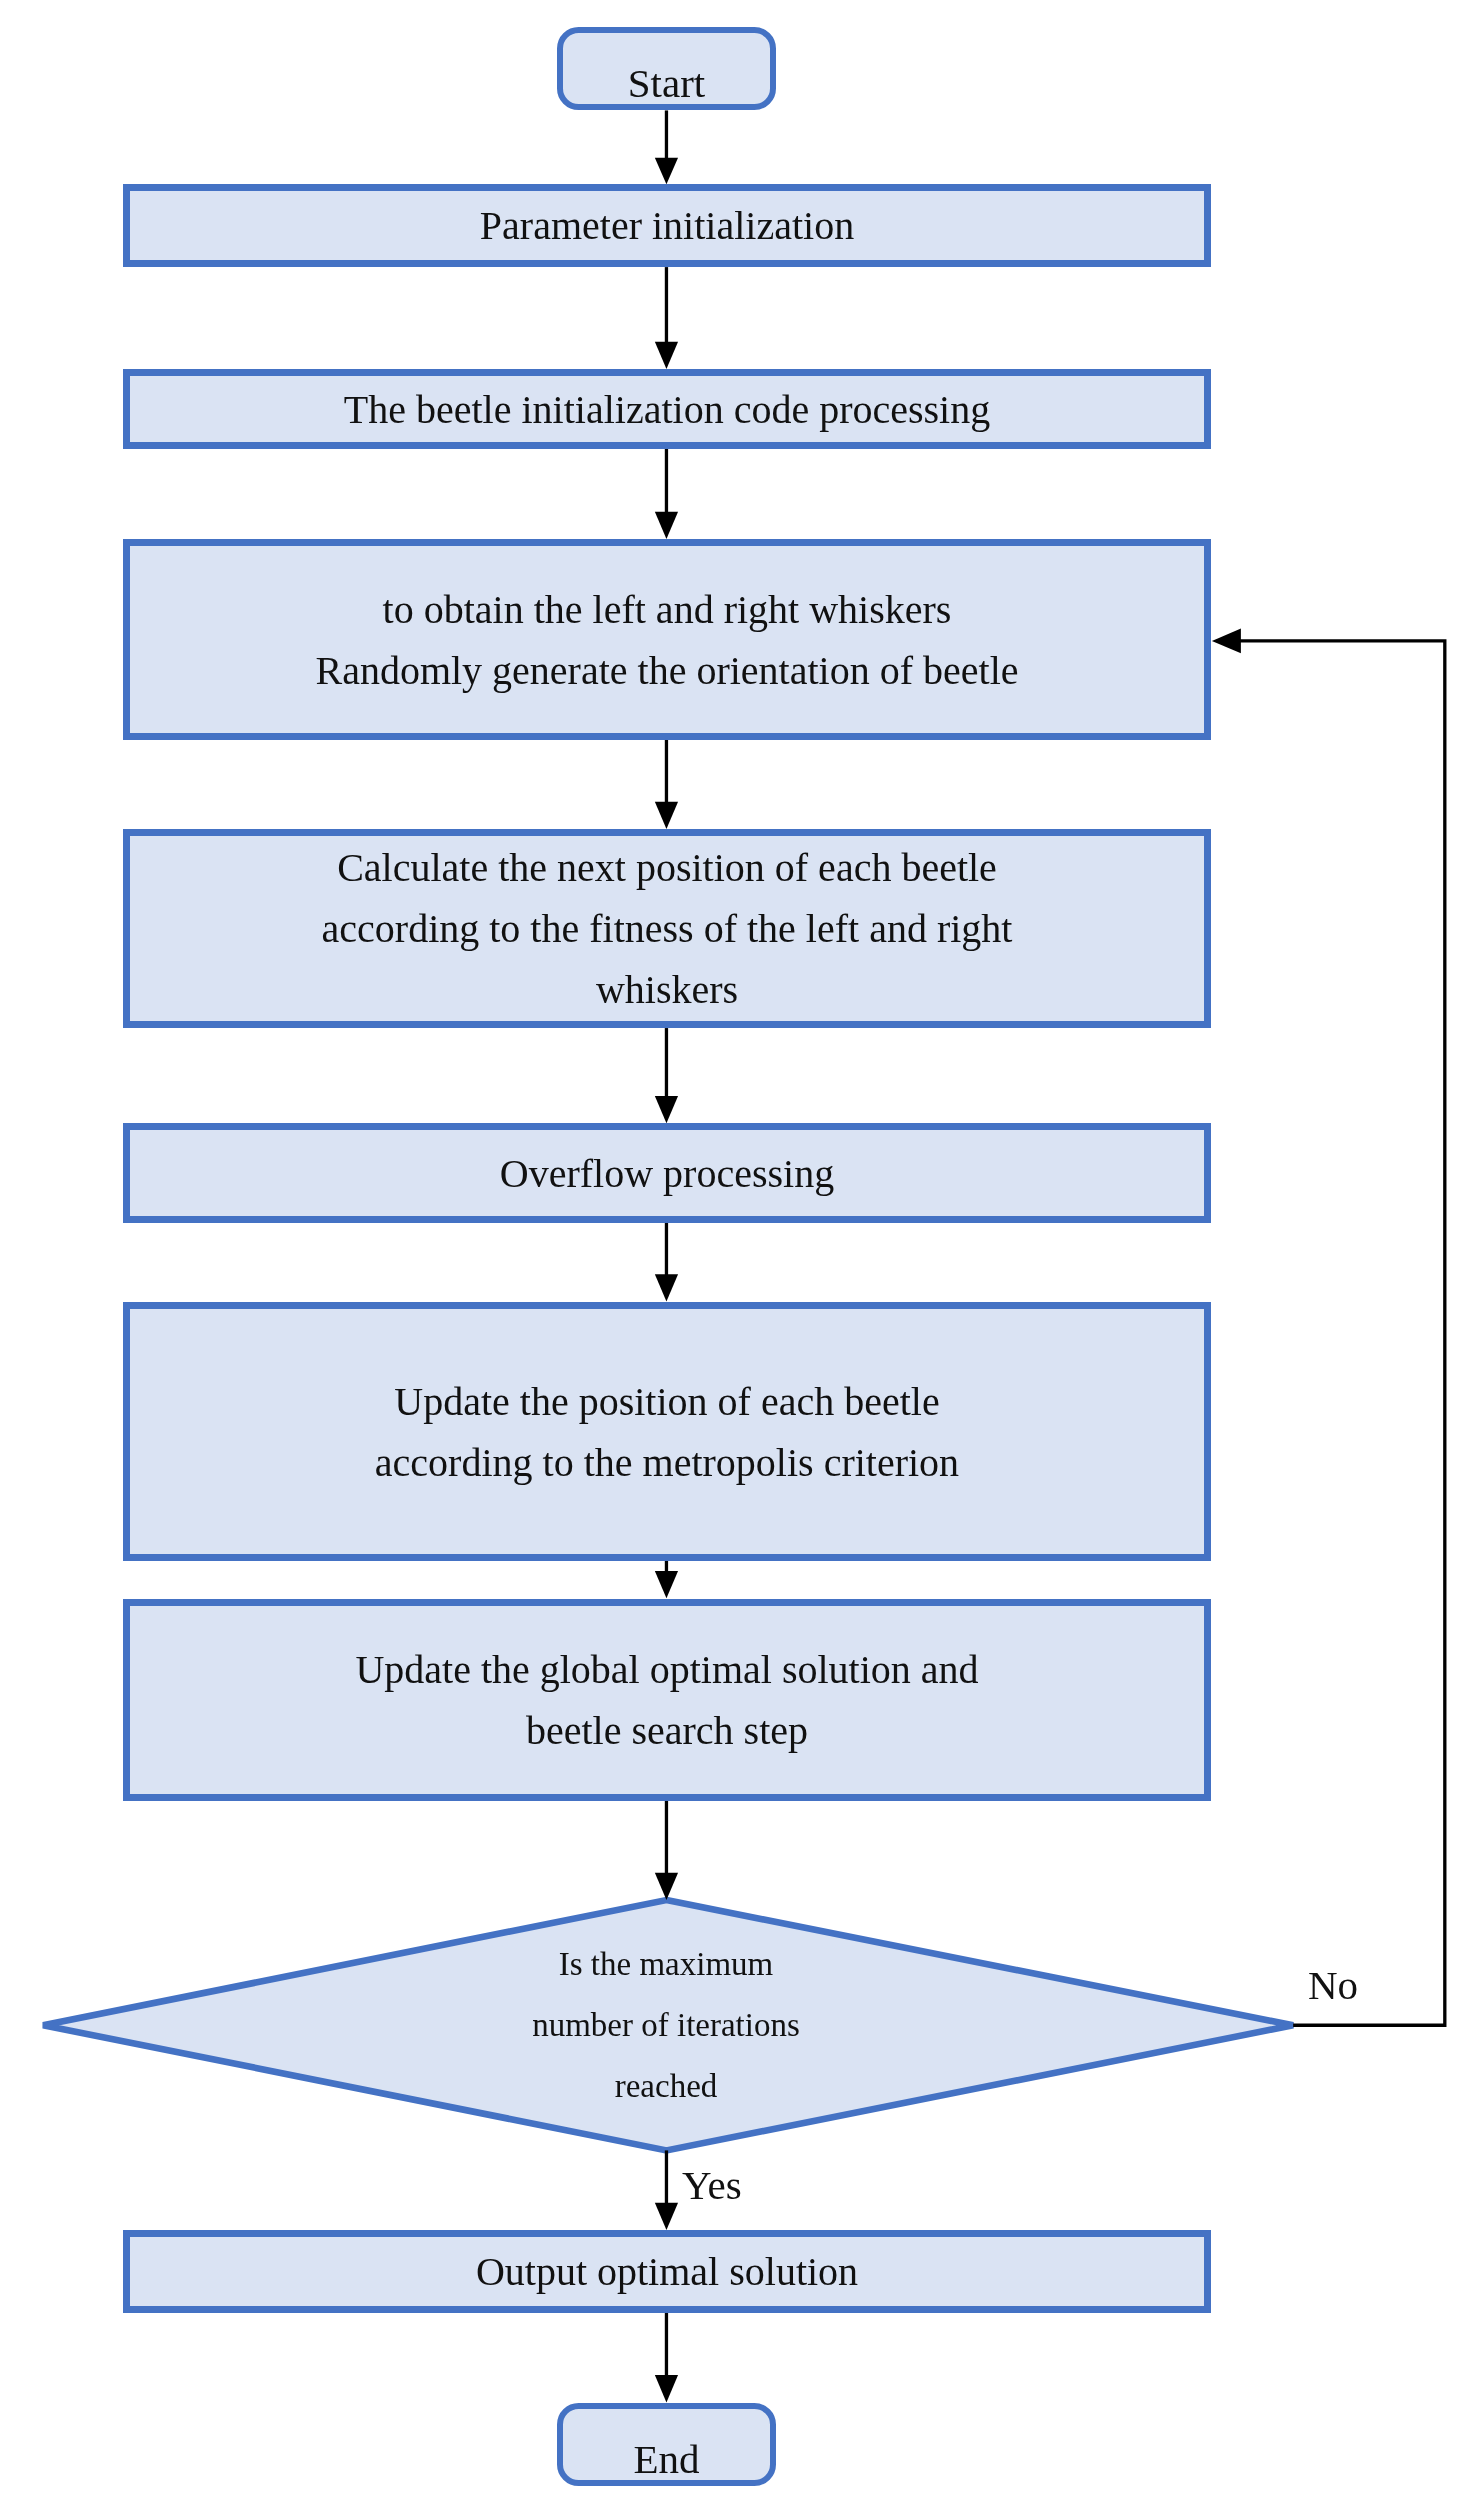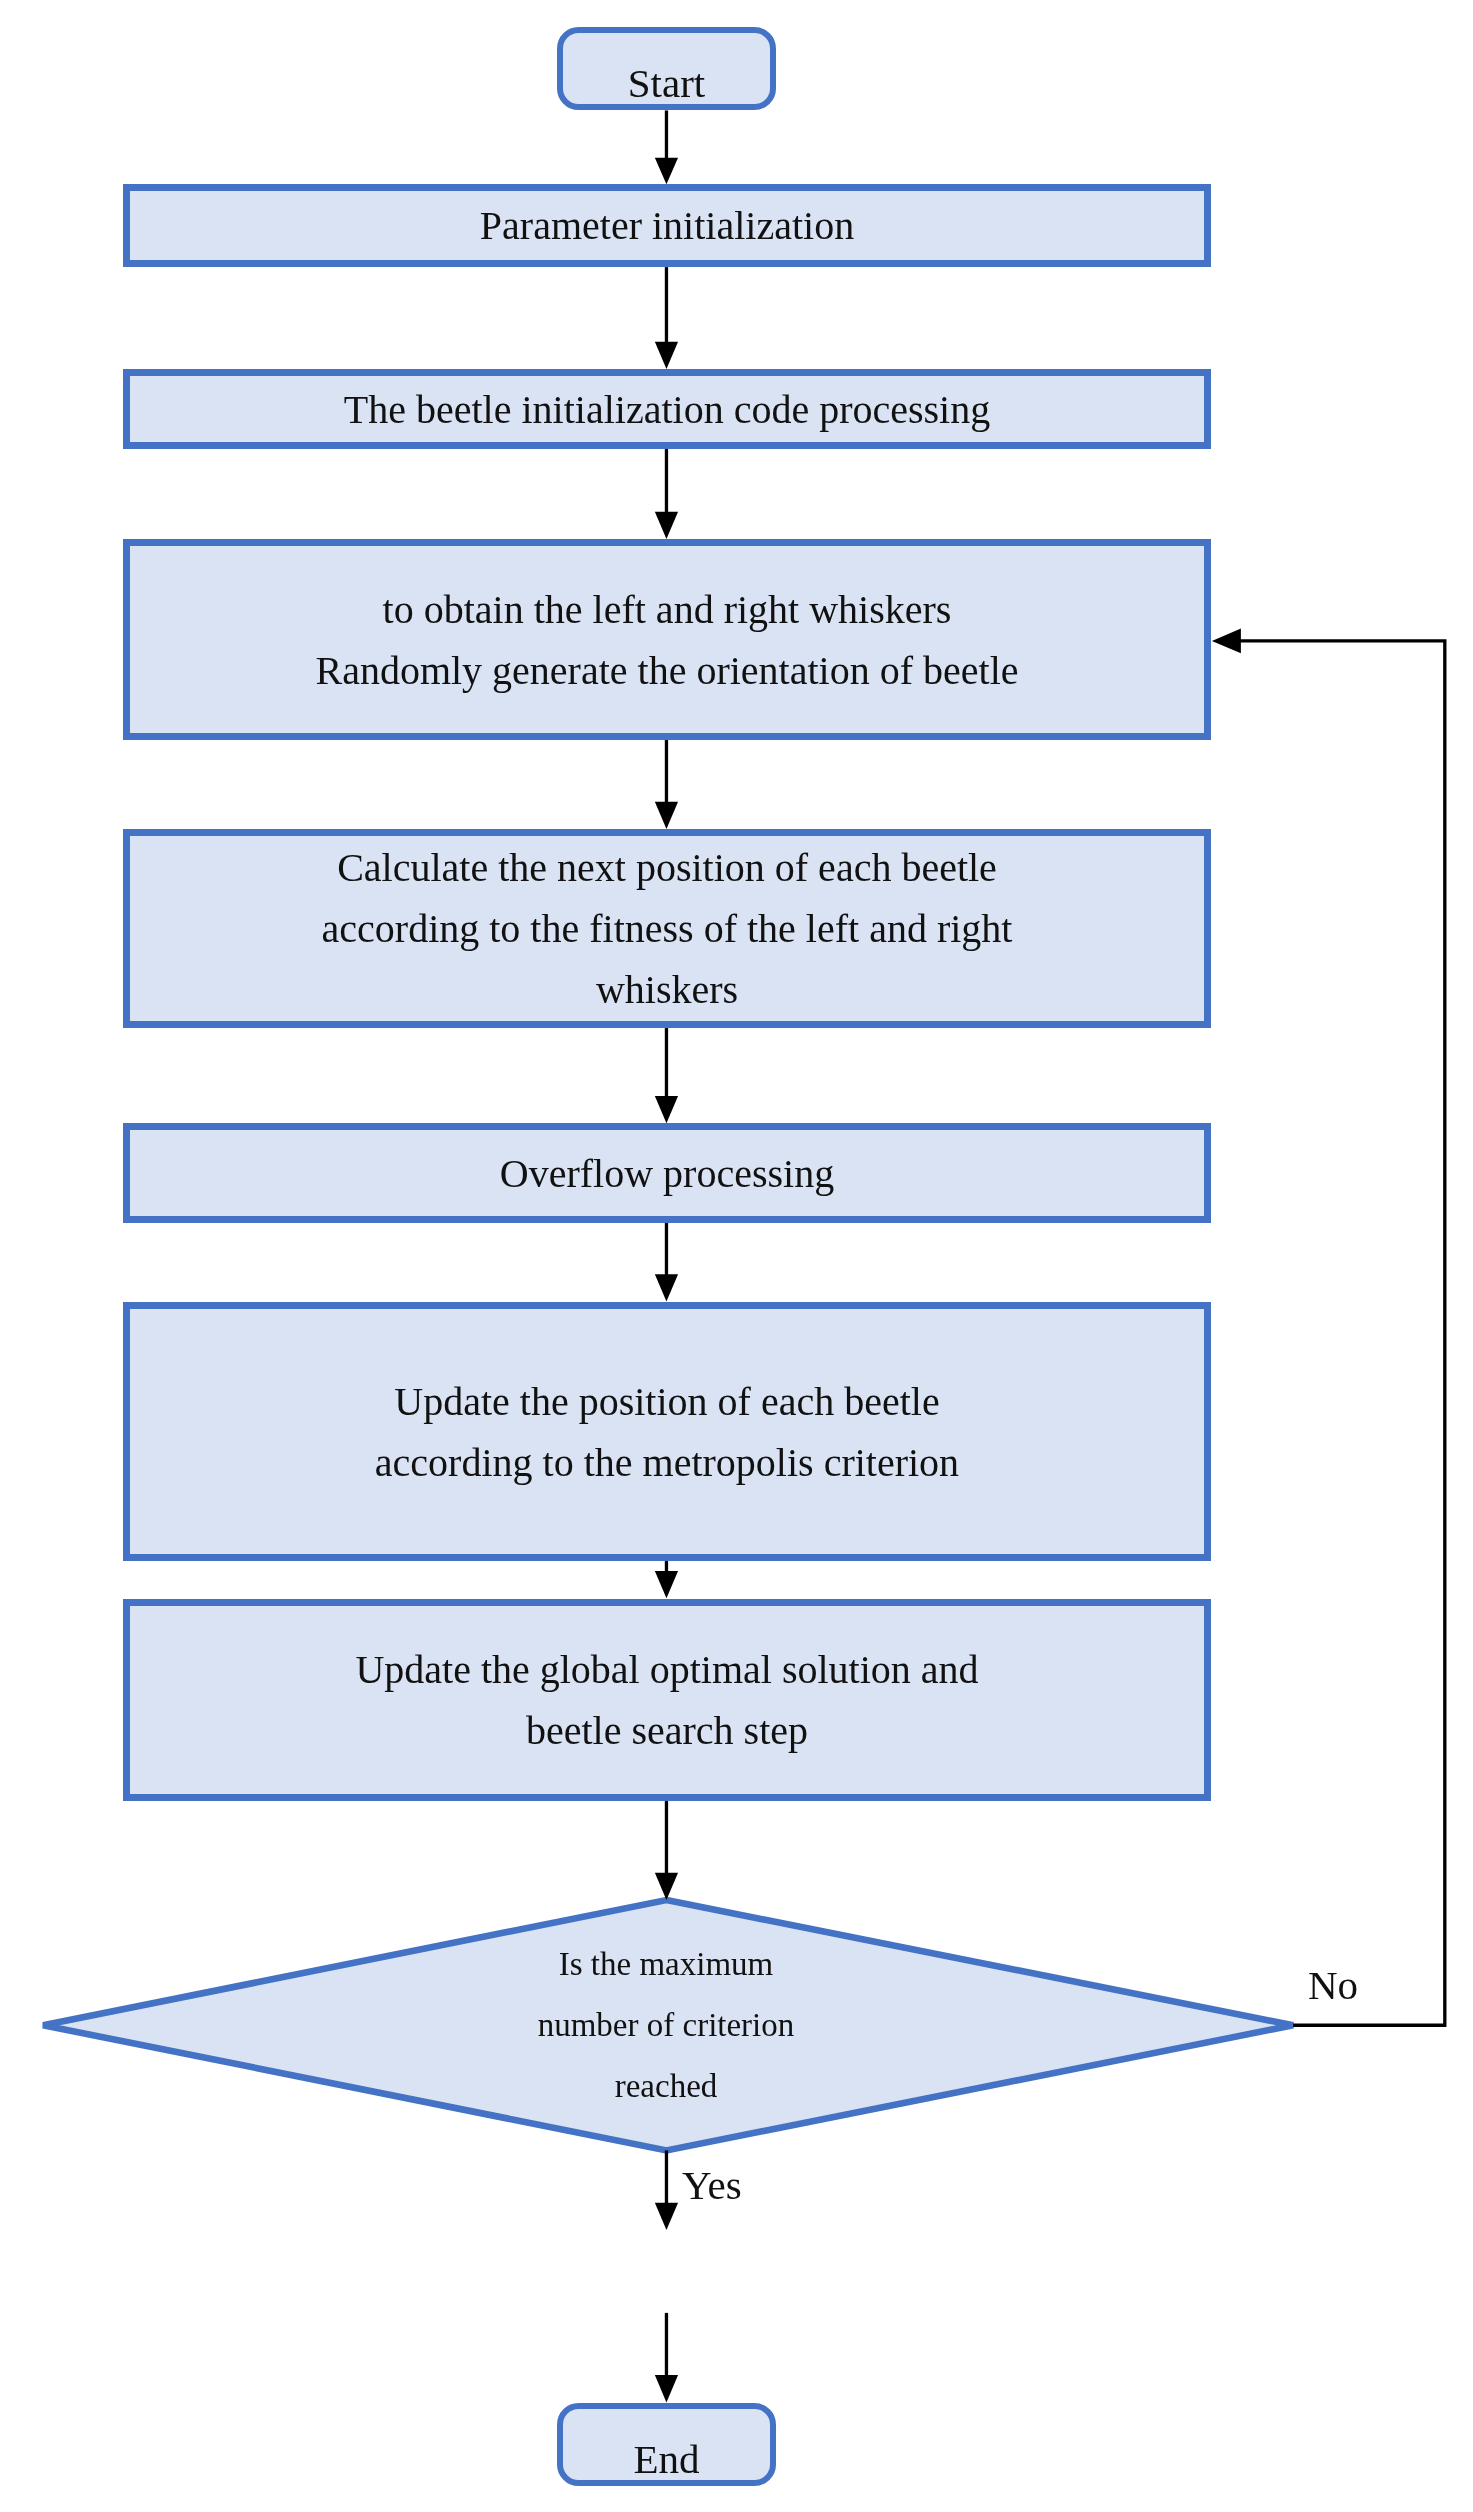--- a/index.html
+++ b/index.html
@@ -109,26 +109,29 @@
     <div class="tline">according to the metropolis criterion</div>
   </div>
 
   <div class="node process" style="left:123px;top:1599px;width:1088px;height:202px">
     <div class="tline">Update the global optimal solution and</div>
     <div class="tline">beetle search step</div>
   </div>
 
   <div class="diamond-text">
     <div class="tline">Is the maximum</div>
-    <div class="tline">number of criterion</div>
+    <div class="tline">number of iterations</div>
     <div class="tline">reached</div>
   </div>
 
   <div class="edge-label no">No</div>
   <div class="edge-label yes">Yes</div>
 
+  <div class="node process" style="left:123px;top:2230px;width:1088px;height:83px">
+    <div class="tline">Output optimal solution</div>
+  </div>
 
   <div class="node terminator" style="left:557px;top:2403px;width:219px;height:83px">
     <div class="tline">End</div>
   </div>
 
 </div>
 
 
 </body></html>

